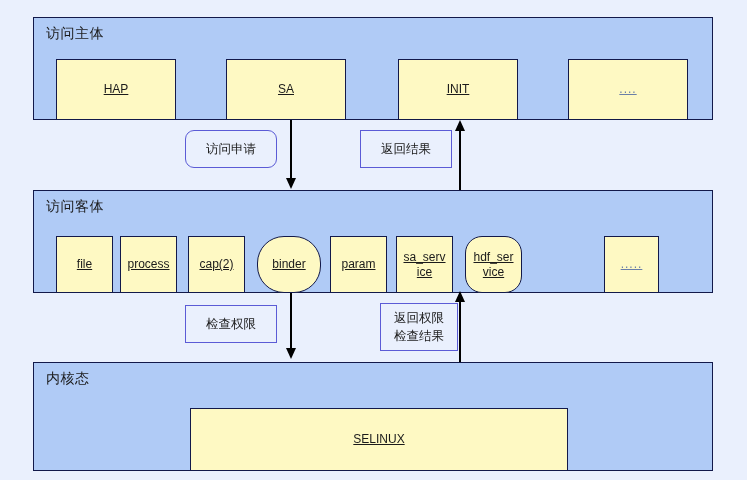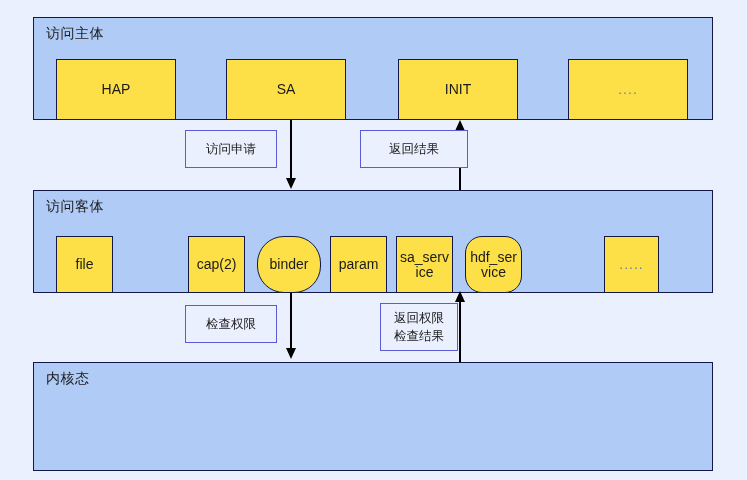--- a/index.html
+++ b/index.html
@@ -37,31 +37,32 @@
     font-size: 14px;
     color: #1b1b1b;
     letter-spacing: 0.5px;
     white-space: nowrap;
     text-align: right;
   }
 
   
   .ebox {
     position: absolute;
-    background: #fde047;
+    background: #fef9c3;
     border: 1.5px solid #12194a;
     box-sizing: border-box;
     display: flex;
     align-items: center;
     justify-content: center;
     text-align: center;
-    font-size: 14px;
+    font-size: 12px;
     color: #1b1b1b;
     line-height: 15px;
     overflow: hidden;
+    text-decoration: underline;
   }
   .ebox.dots {
     color: #6a7fa8;
     letter-spacing: 1px;
   }
 
   
   .lbox {
     position: absolute;
     background: #eaf0fd;
@@ -121,39 +122,42 @@
     <span>INIT</span>
   </div>
 
   <div class="ebox dots" style="left:568px; top:59px; width:120px; height:61px;">
     <span>....</span>
   </div>
 
   <div class="arrow-line" style="left:290px; top:120px; height:60px;"></div>
   <div class="arrow-head-down" style="left:286px; top:178px;"></div>
 
-  <div class="lbox" style="left:185px; top:130px; width:92px; height:38px;">
+  <div class="lbox" style="left:185px; top:130px; width:92px; height:38px;border-radius:9px;">
     <span>访问申请</span>
   </div>
 
   <div class="arrow-line" style="left:459px; top:128px; height:62px;"></div>
   <div class="arrow-head-up" style="left:455px; top:120px;"></div>
 
-  <div class="lbox" style="left:360px; top:130px; width:108px; height:38px;">
+  <div class="lbox" style="left:360px; top:130px; width:92px; height:38px;">
     <span>返回结果</span>
   </div>
 
   <div class="layer" style="left:33px; top:190px; width:680px; height:103px;">
     <div class="layer-title">访问客体</div>
   </div>
 
   <div class="ebox" style="left:56px; top:236px; width:57px; height:57px;justify-content:center;">
     <span>file</span>
   </div>
 
+  <div class="ebox" style="left:120px; top:236px; width:57px; height:57px;">
+    <span>process</span>
+  </div>
 
   <div class="ebox" style="left:188px; top:236px; width:57px; height:57px;">
     <span>cap(2)</span>
   </div>
 
   <div class="ebox" style="left:257px; top:236px; width:64px; height:57px;border-radius:27px;">
     <span>binder</span>
   </div>
 
   <div class="ebox" style="left:330px; top:236px; width:57px; height:57px;">
@@ -187,14 +191,17 @@
 
   <div class="lbox" style="left:380px; top:303px; width:78px; height:48px;">
     <span>返回权限
 检查结果</span>
   </div>
 
   <div class="layer" style="left:33px; top:362px; width:680px; height:109px;">
     <div class="layer-title">内核态</div>
   </div>
 
+  <div class="ebox" style="left:190px; top:408px; width:378px; height:63px;">
+    <span>SELINUX</span>
+  </div>
 
 </div>
 
 </body></html>

